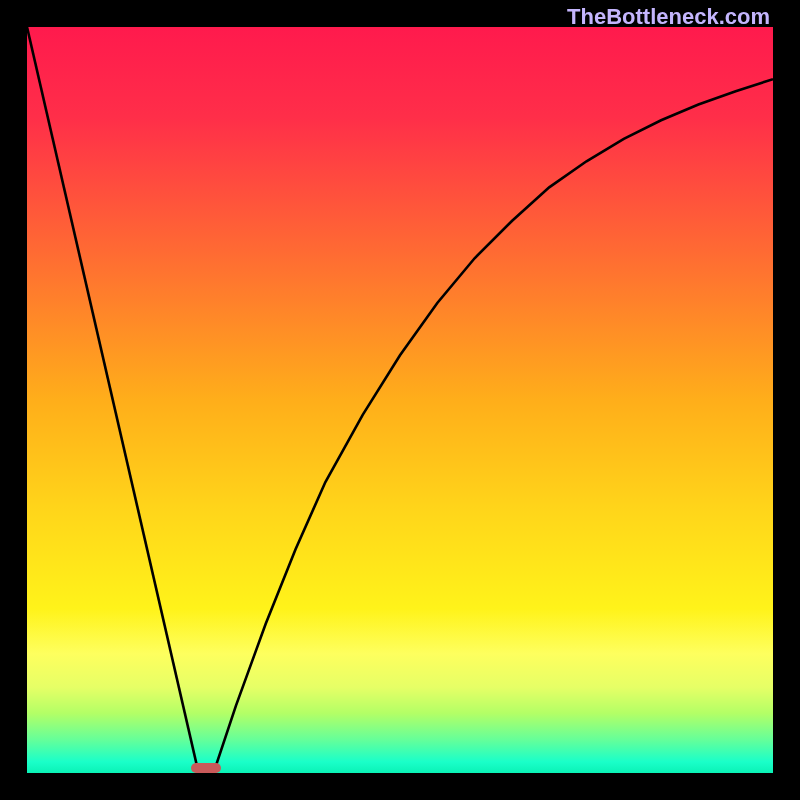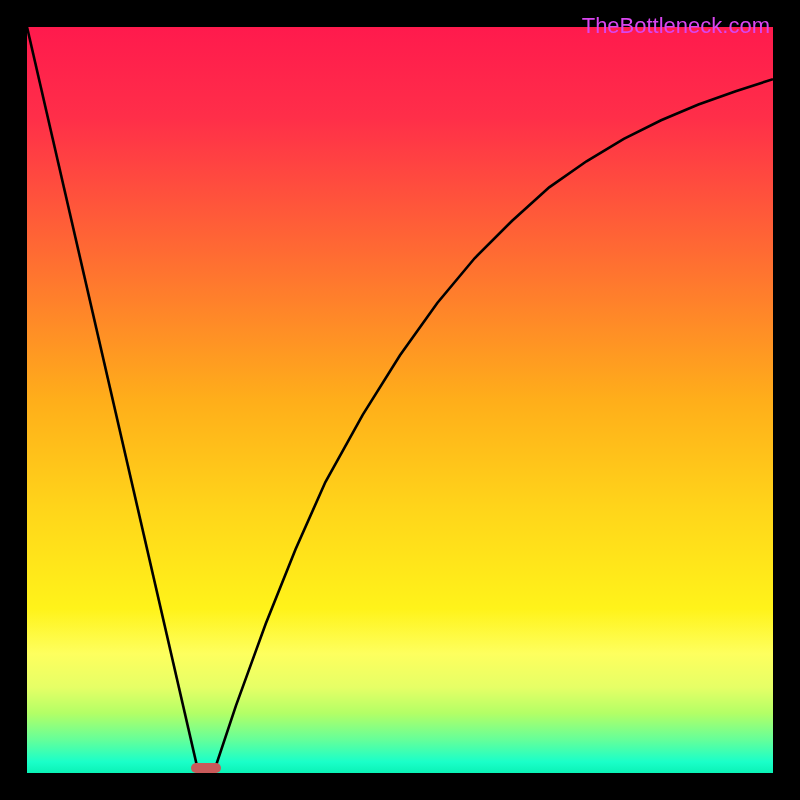--- a/index.html
+++ b/index.html
@@ -22,25 +22,25 @@
     top: 27px;
     width: 746px;
     height: 746px;
   }
   .gradient-bg {
     width: 100%;
     height: 100%;
   }
   .watermark {
     position: absolute;
-    top: 13px;
+    top: 4px;
     right: 30px;
-    color: #d946ef;
+    color: #c4b5fd;
     font-size: 22px;
-    font-weight: normal;
+    font-weight: bold;
     z-index: 10;
   }
   svg.curves {
     position: absolute;
     top: 0;
     left: 0;
     width: 100%;
     height: 100%;
     pointer-events: none;
   }

